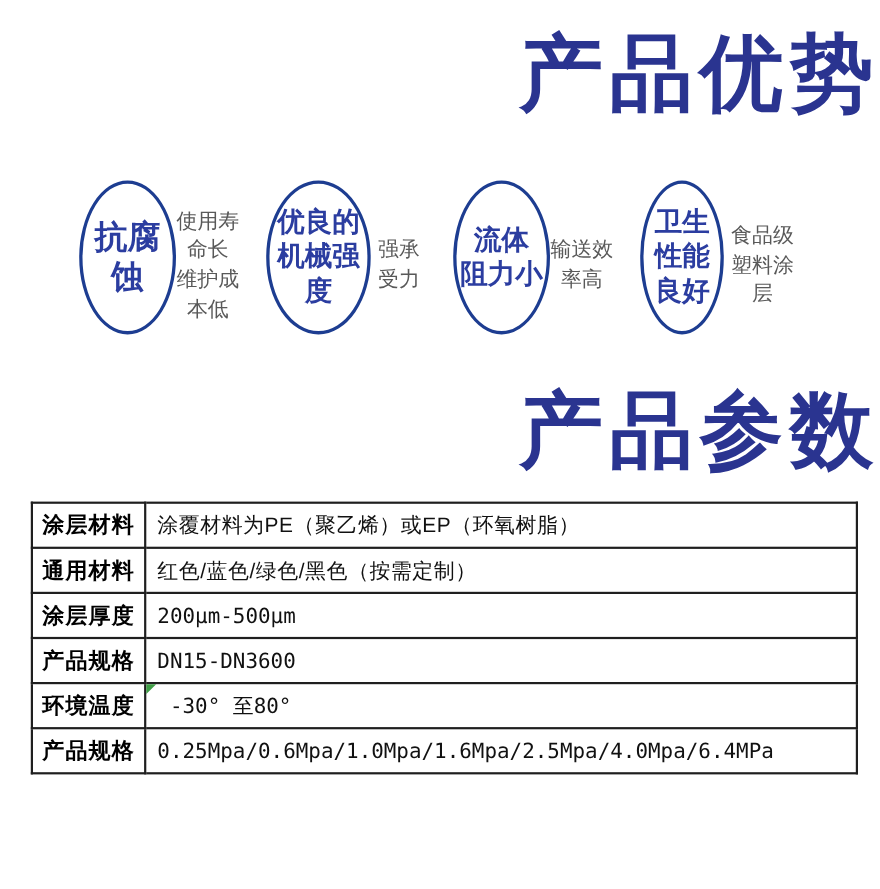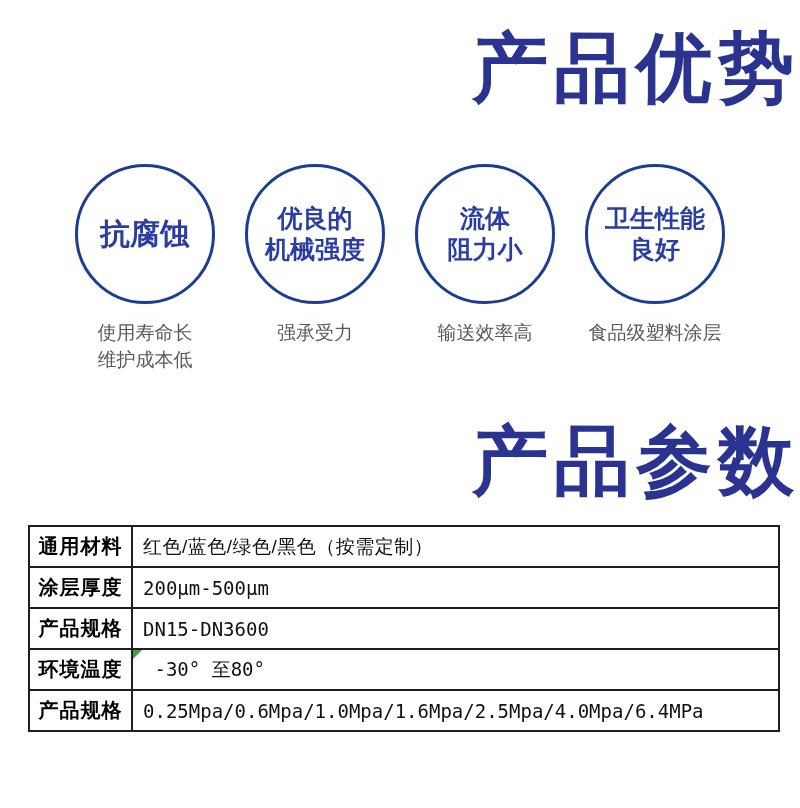--- a/index.html
+++ b/index.html
@@ -23,21 +23,21 @@
   
   .adv-row {
     display: flex;
     justify-content: center;
     gap: 24px;
     margin-top: 58px;
   }
   .adv-item {
     width: 146px;
     display: flex;
-    flex-direction: column;
+    flex-direction: row;
     align-items: center;
   }
   .circle {
     width: 140px;
     height: 140px;
     border: 3px solid #1d3d91;
     border-radius: 50%;
     display: flex;
     align-items: center;
     justify-content: center;
@@ -166,20 +166,24 @@
       </div>
     </div>
 
   </div>
 
   <div class="big-title title-2">产品参数</div>
 
   <table class="param-table">
     <tbody>
       <tr>
+        <th>涂层材料</th>
+        <td>涂覆材料为PE（聚乙烯）或EP（环氧树脂）</td>
+      </tr>
+      <tr>
         <th>通用材料</th>
         <td>红色/蓝色/绿色/黑色（按需定制）</td>
       </tr>
       <tr>
         <th>涂层厚度</th>
         <td class="num">200μm-500μm</td>
       </tr>
       <tr>
         <th>产品规格</th>
         <td class="num">DN15-DN3600</td>

